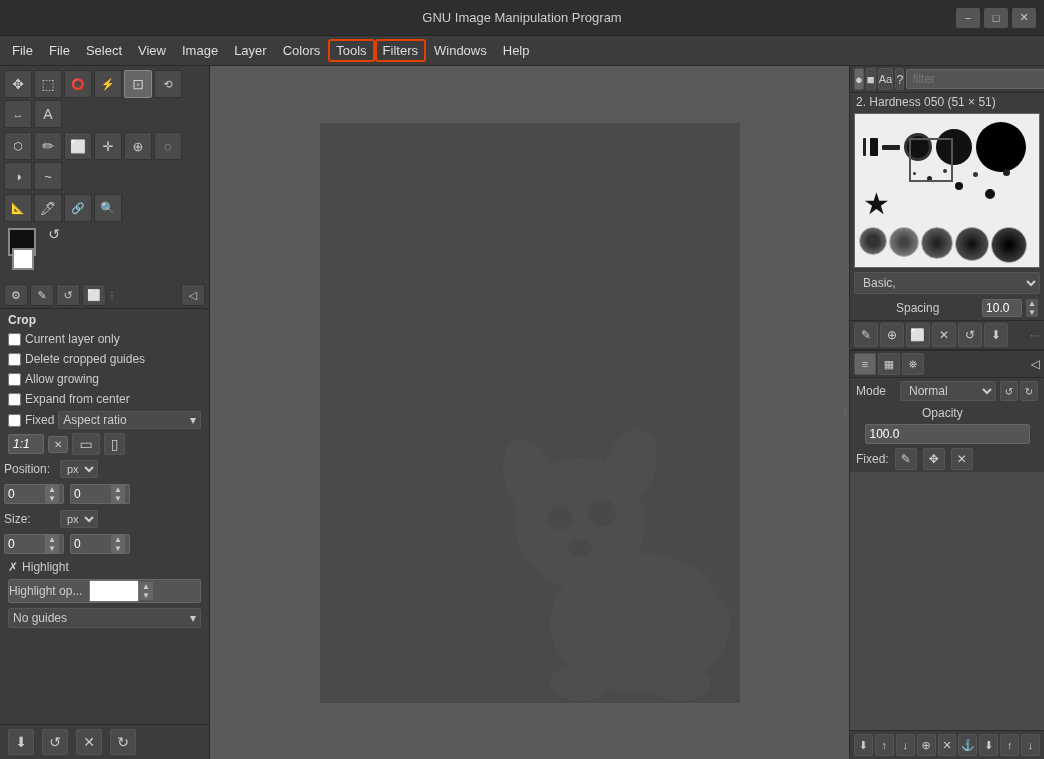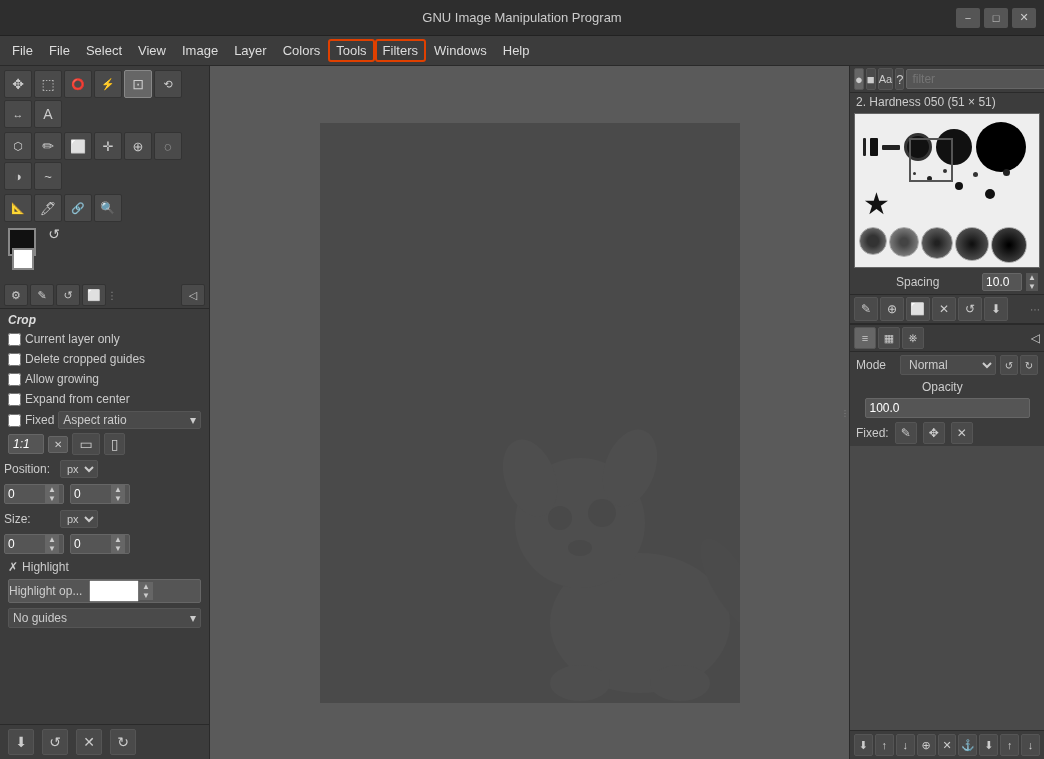--- a/index.html
+++ b/index.html
@@ -150,21 +150,20 @@
       display: flex; align-items: center; justify-content: center;
       font-size: 11px;
       color: #ccc;
     }
 
     .section-label {
       font-weight: bold;
       padding: 4px 8px 2px 8px;
       font-size: 12px;
       color: #ddd;
-      font-style: italic;
     }
 
     .option-row {
       display: flex;
       align-items: flex-end;
       padding: 3px 8px;
       gap: 6px;
     }
     .option-row label {
       font-size: 12px;
@@ -963,20 +962,25 @@
         <div style="width:28px;height:28px;border-radius:50%;background:radial-gradient(circle, #333 30%, #888 100%);border:1px solid #aaa;"></div>
         <div style="width:30px;height:30px;border-radius:50%;background:radial-gradient(circle, #444 20%, #999 100%);border:1px solid #aaa;"></div>
         <div style="width:32px;height:32px;border-radius:50%;background:radial-gradient(circle, #222 10%, #777 100%);border:1px solid #aaa;"></div>
         <div style="width:34px;height:34px;border-radius:50%;background:radial-gradient(circle, #111 5%, #666 100%);border:1px solid #aaa;"></div>
         <div style="width:36px;height:36px;border-radius:50%;background:radial-gradient(circle, #000 5%, #555 100%);border:1px solid #aaa;"></div>
       </div>
 
       <div class="brush-selected-box"></div>
     </div>
 
+    <div class="brush-category">
+      <select class="brush-cat-select">
+        <option>Basic,</option>
+      </select>
+    </div>
 
     <div class="spacing-row">
       <span class="spacing-label">Spacing</span>
       <input type="text" class="spacing-val" value="10.0" style="">
       <div class="spacing-arrows">
         <button class="sp-arrow">▲</button>
         <button class="sp-arrow">▼</button>
       </div>
     </div>
 

